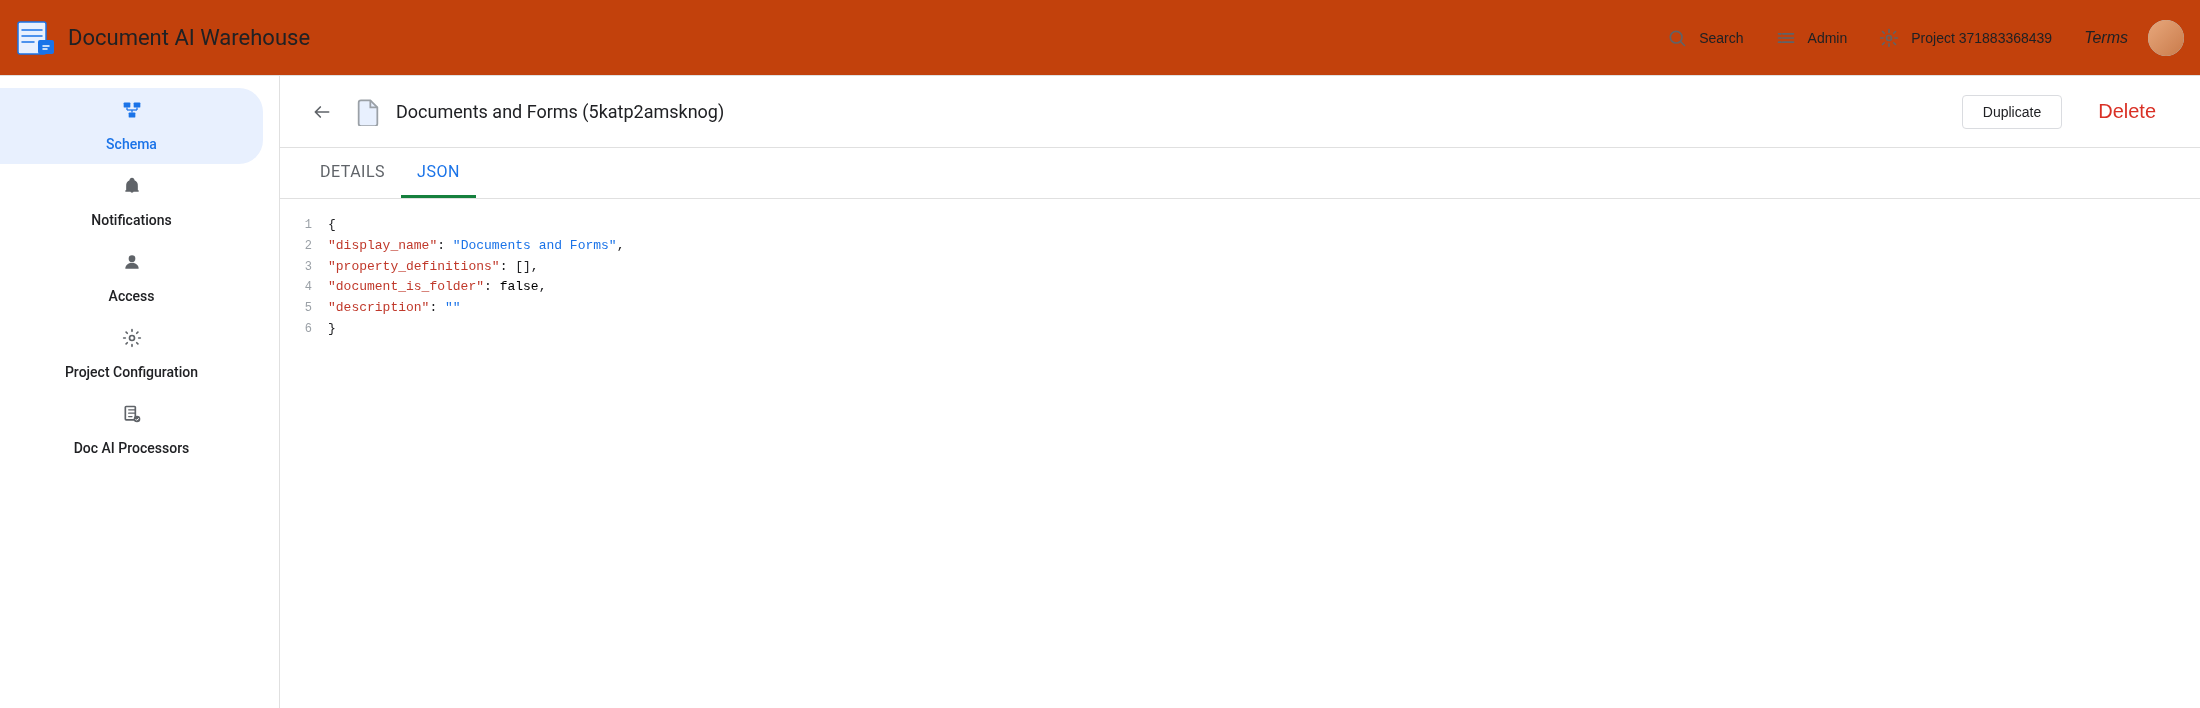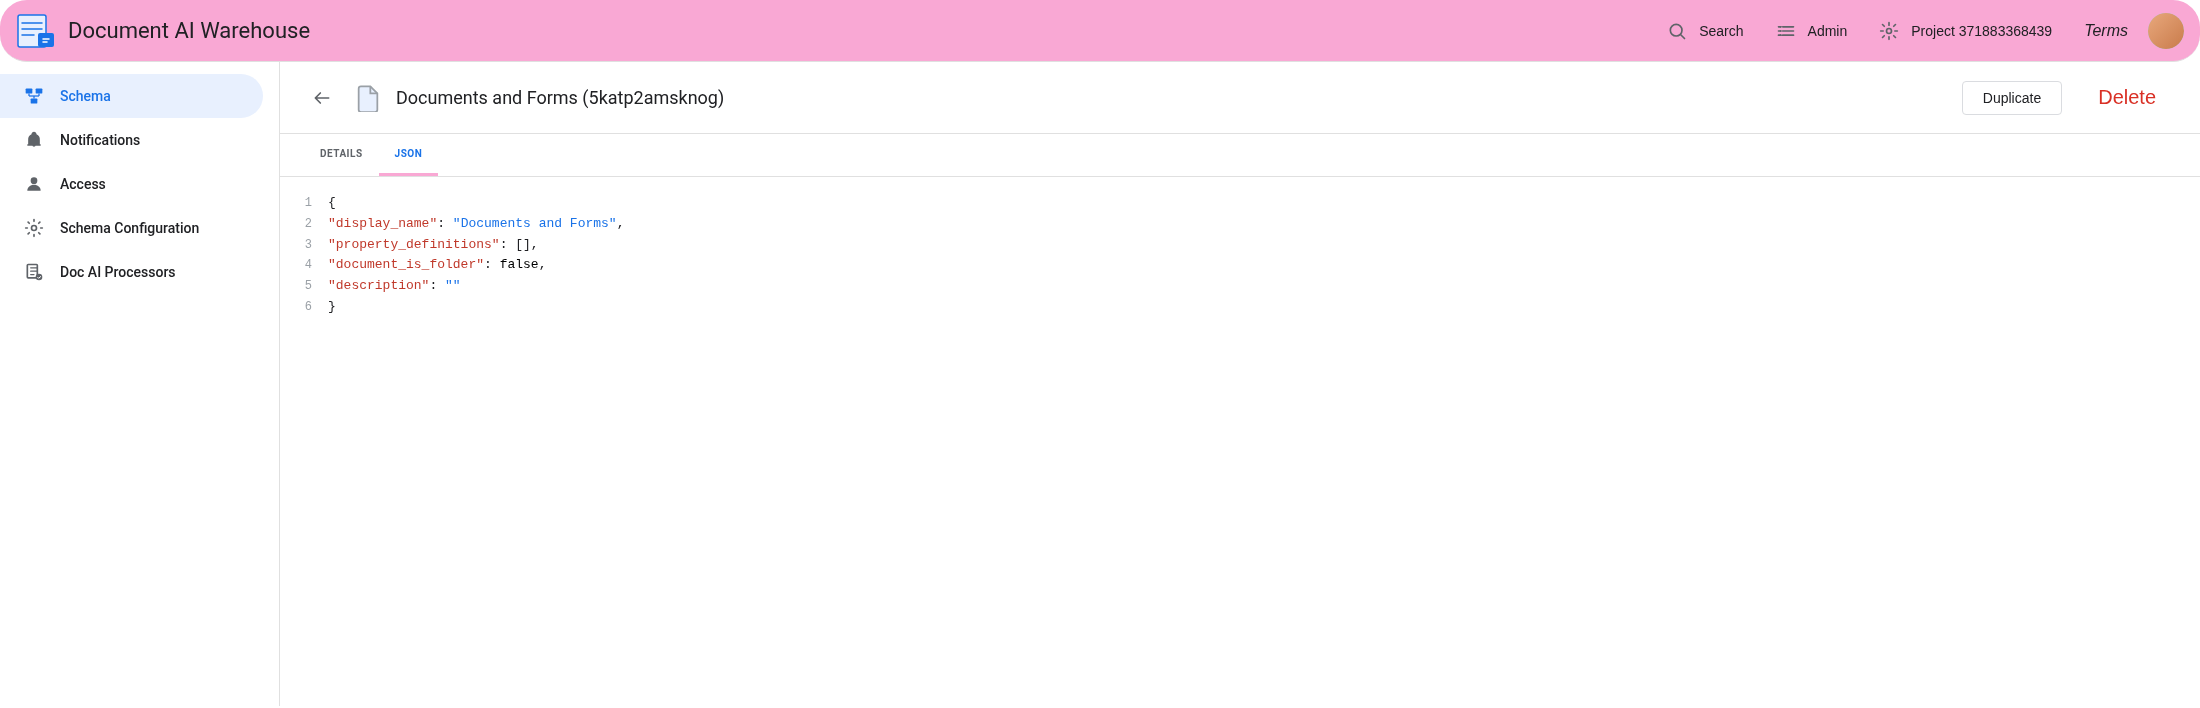--- a/index.html
+++ b/index.html
@@ -2,25 +2,24 @@
 <html><head>
   <meta charset="utf-8">
   <style>
     * { margin: 0; padding: 0; box-sizing: border-box; }
     body { font-family: 'Google Sans', Roboto, Arial, sans-serif; background: #fff; color: #202124; font-size: 14px; }
 
     
     .header {
       display: flex;
       align-items: center;
-      height: 62px;
+      height: 76px;
       padding: 0 16px;
       border-bottom: 1px solid #e0e0e0;
-      background: #f9a8d4;
-      border-radius: 27px;
+      background: #c2410c;
     }
     .header-logo {
       display: flex;
       align-items: center;
       gap: 12px;
       flex: 1;
     }
     .logo-icon {
       width: 40px;
       height: 40px;
@@ -93,20 +92,21 @@
       display: flex;
       align-items: center;
       gap: 16px;
       padding: 12px 24px;
       cursor: pointer;
       border-radius: 0 24px 24px 0;
       margin-right: 16px;
       font-size: 14px;
       color: #202124;
       font-weight: 500;
+      flex-direction: column;
     }
     .sidebar-item.active {
       background: #e8f0fe;
       color: #1a73e8;
     }
     .sidebar-item.active svg { color: #1a73e8; fill: #1a73e8; }
     .sidebar-item svg { width: 20px; height: 20px; fill: #5f6368; }
 
     
     .main-content {
@@ -174,31 +174,31 @@
     }
 
     
     .tabs {
       display: flex;
       border-bottom: 1px solid #e0e0e0;
       padding: 0 24px;
     }
     .tab {
       padding: 14px 16px;
-      font-size: 10px;
-      font-weight: 700;
+      font-size: 16px;
+      font-weight: 400;
       cursor: pointer;
       border-bottom: 3px solid transparent;
       color: #5f6368;
       text-transform: uppercase;
       letter-spacing: 0.5px;
     }
     .tab.active {
       color: #1a73e8;
-      border-bottom: 3px solid #f9a8d4;
+      border-bottom: 3px solid #15803d;
     }
 
     
     .json-editor {
       padding: 16px 0;
       font-family: 'Courier New', Courier, monospace;
       font-size: 13px;
       line-height: 1.6;
     }
     .json-line {
@@ -298,21 +298,21 @@
         <circle cx="12" cy="8" r="4" fill="#5f6368"></circle>
         <path d="M4 20c0-4 3.58-7 8-7s8 3 8 7" fill="#5f6368"></path>
       </svg>
       <span>Access</span>
     </div>
     <div class="sidebar-item">
       <svg viewBox="0 0 24 24" xmlns="http://www.w3.org/2000/svg">
         <circle cx="12" cy="12" r="3" fill="none" stroke="#5f6368" stroke-width="2"></circle>
         <path d="M12 2v2M12 20v2M4.93 4.93l1.41 1.41M17.66 17.66l1.41 1.41M2 12h2M20 12h2M4.93 19.07l1.41-1.41M17.66 6.34l1.41-1.41" stroke="#5f6368" stroke-width="2" stroke-linecap="round"></path>
       </svg>
-      <span>Schema Configuration</span>
+      <span>Project Configuration</span>
     </div>
     <div class="sidebar-item">
       <svg viewBox="0 0 24 24" xmlns="http://www.w3.org/2000/svg">
         <rect x="4" y="3" width="12" height="16" rx="1" fill="none" stroke="#5f6368" stroke-width="2"></rect>
         <path d="M8 7h8M8 11h8M8 15h4" stroke="#5f6368" stroke-width="1.5" stroke-linecap="round"></path>
         <circle cx="18" cy="18" r="4" fill="#5f6368"></circle>
         <path d="M16.5 18.5l1 1 2.5-2" stroke="#fff" stroke-width="1.2" stroke-linecap="round" stroke-linejoin="round"></path>
       </svg>
       <span>Doc AI Processors</span>
     </div>

